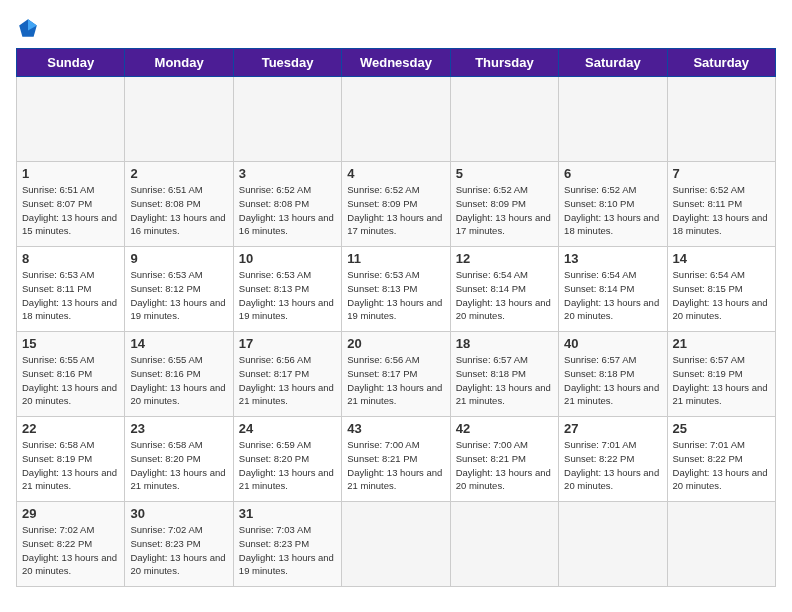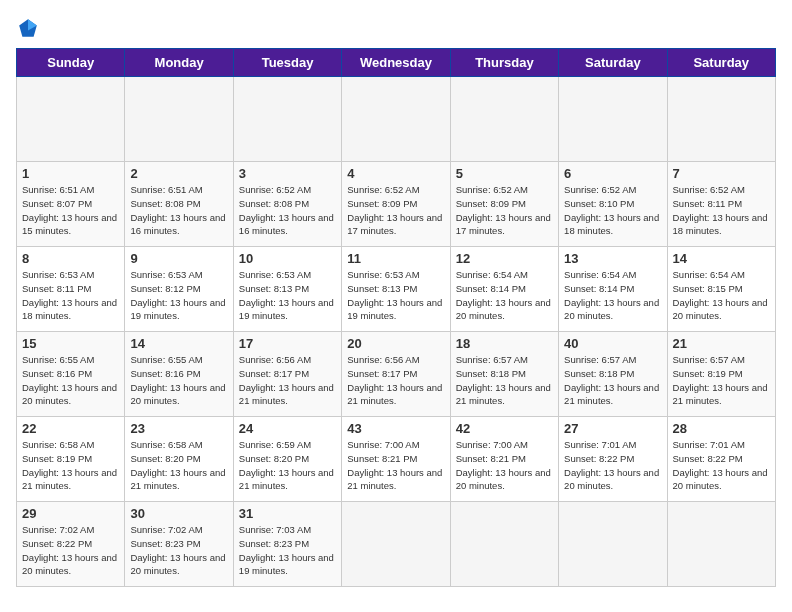--- a/index.html
+++ b/index.html
@@ -238,21 +238,21 @@
         </td>
         <td>
           <span class="day-num">42</span>
           <div class="day-detail">Sunrise: 7:00 AM<br>Sunset: 8:21 PM<br>Daylight: 13 hours and 20 minutes.</div>
         </td>
         <td>
           <span class="day-num">27</span>
           <div class="day-detail">Sunrise: 7:01 AM<br>Sunset: 8:22 PM<br>Daylight: 13 hours and 20 minutes.</div>
         </td>
         <td>
-          <span class="day-num">28</span>
+          <span class="day-num">25</span>
           <div class="day-detail">Sunrise: 7:01 AM<br>Sunset: 8:22 PM<br>Daylight: 13 hours and 20 minutes.</div>
         </td>
       </tr>
       <tr>
         <td>
           <span class="day-num">29</span>
           <div class="day-detail">Sunrise: 7:02 AM<br>Sunset: 8:22 PM<br>Daylight: 13 hours and 20 minutes.</div>
         </td>
         <td>
           <span class="day-num">30</span>

